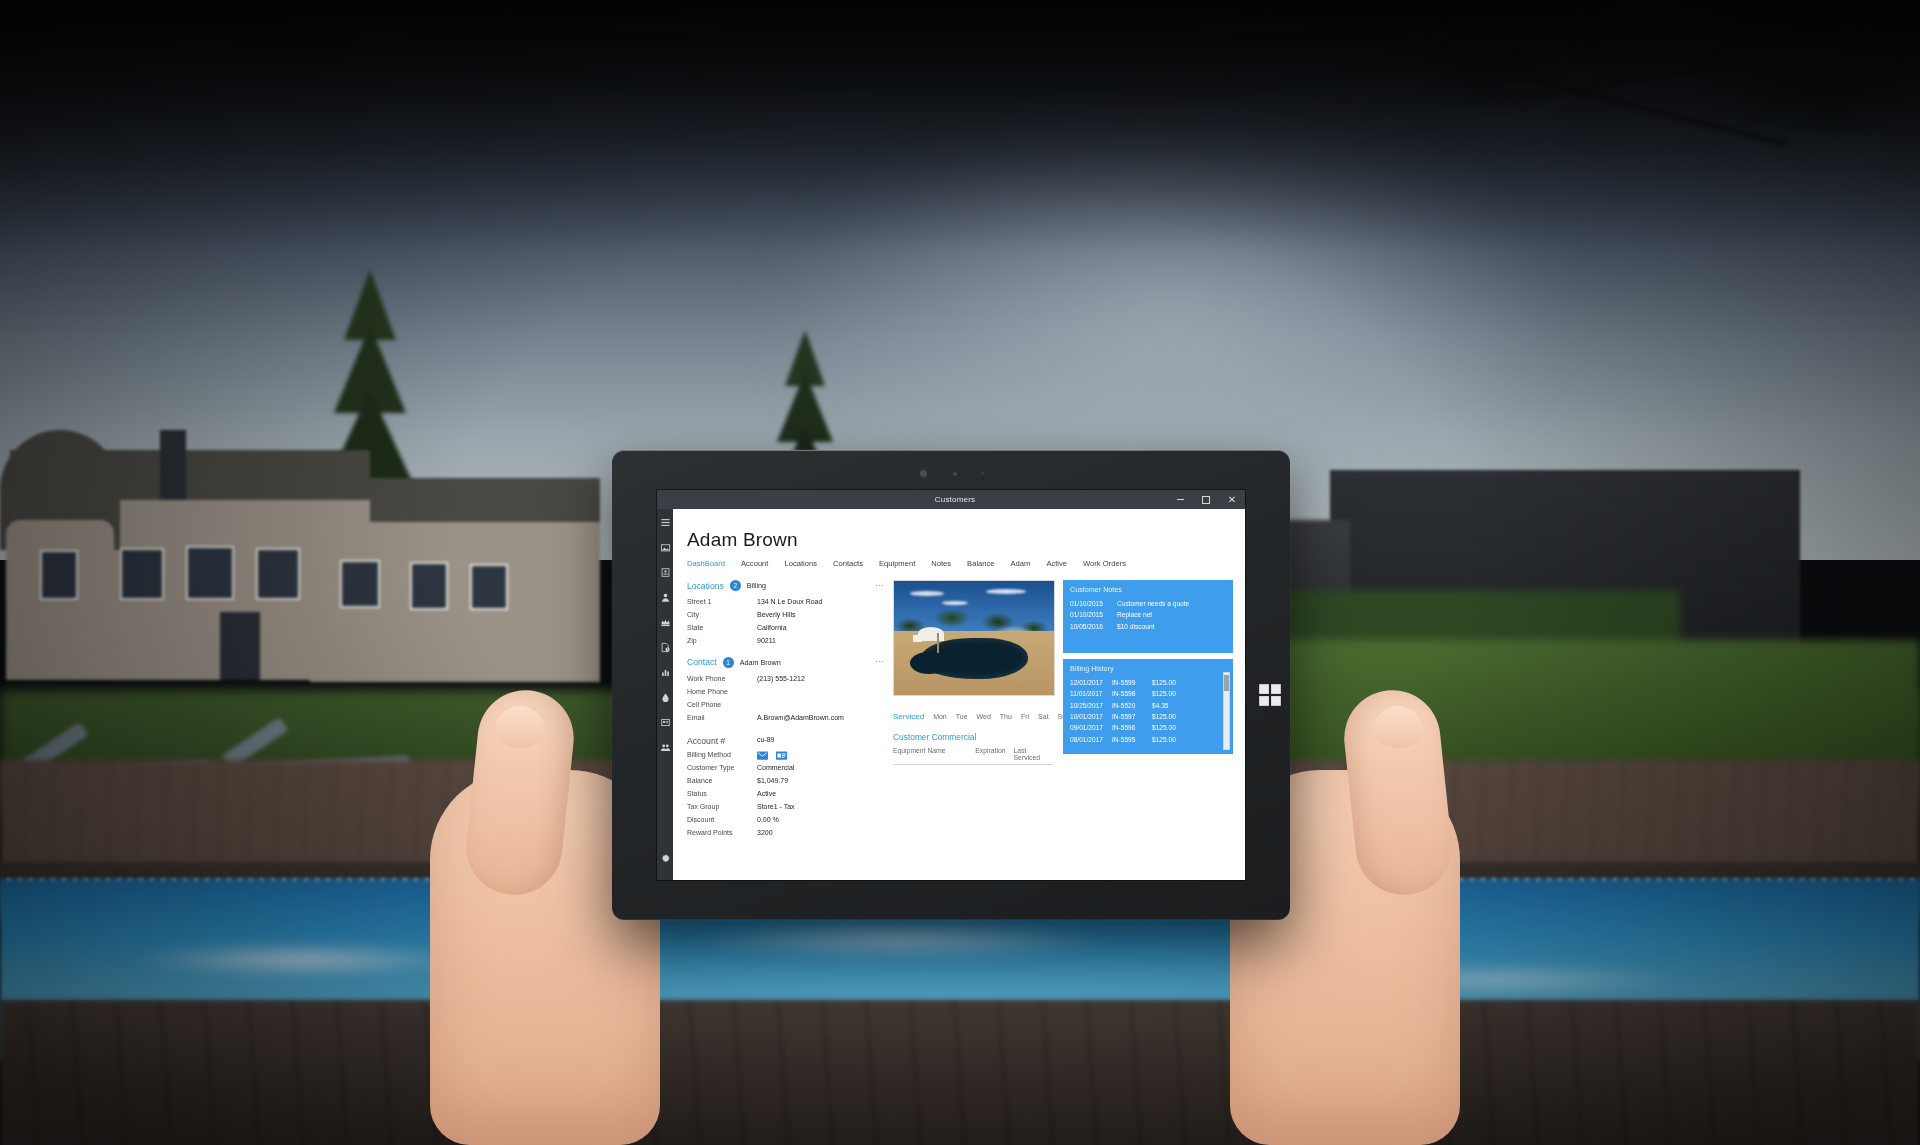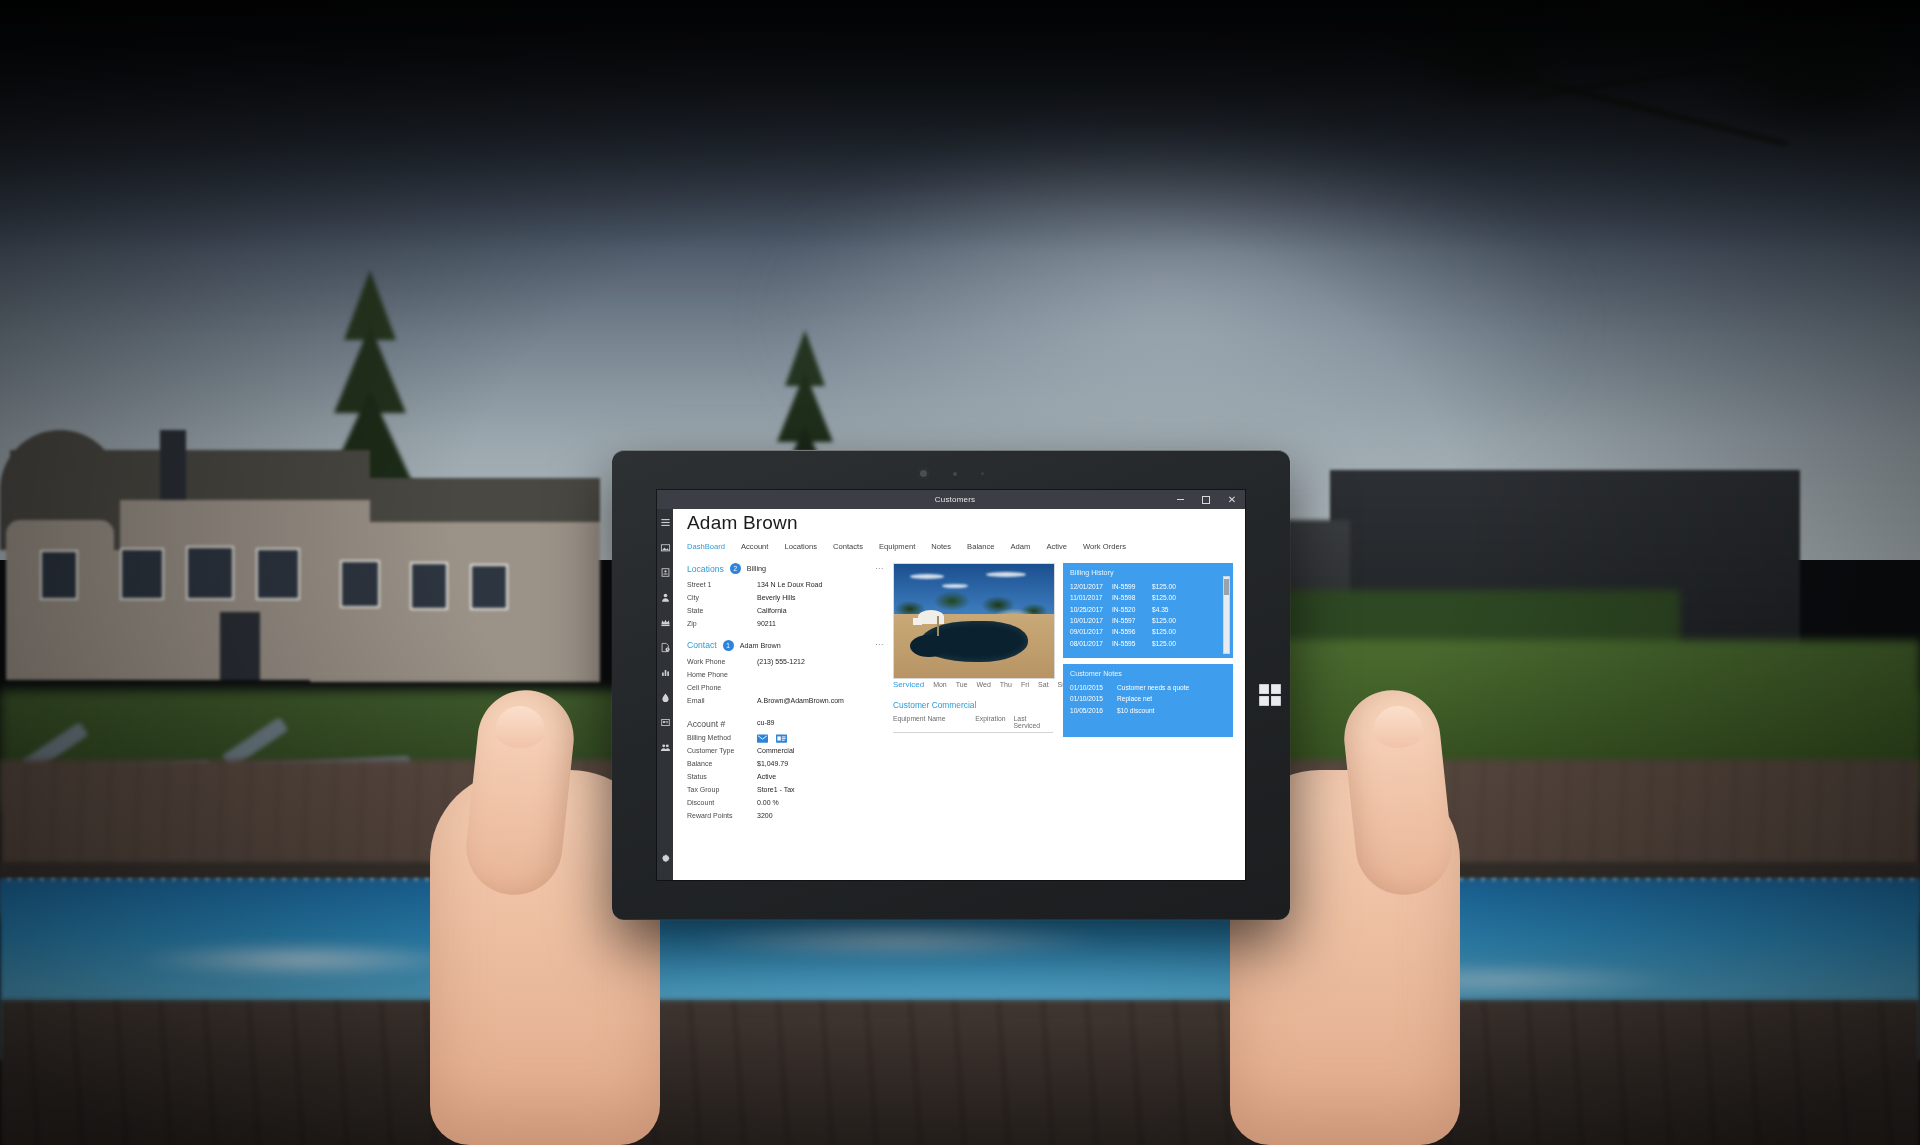--- a/index.html
+++ b/index.html
@@ -191,21 +191,21 @@
   
   .appbody{display:flex;height:371px;background:#fff;}
   .railbar{
     width:22px;background:#2f3236;display:flex;flex-direction:column;align-items:center;
     padding-top:7px;gap:12px;position:relative;
   }
   .rail-ic{width:13px;height:13px;display:flex;align-items:center;justify-content:center;color:#cfd2d6;}
   .rail-ic svg{width:11px;height:11px;display:block;}
   .rail-gear{position:absolute;bottom:14px;left:50%;transform:translateX(-50%);}
 
-  .content{flex:1;padding:4px 12px 0 14px;position:relative;}
+  .content{flex:1;padding:21px 12px 0 14px;position:relative;}
   .page-title{
     font-size:19px;color:#1b1b1b;font-weight:400;letter-spacing:.2px;line-height:1;margin-bottom:10px;
   }
   .tabs{display:flex;gap:16px;font-size:7.6px;color:#3f3f3f;margin-bottom:12px;}
   .tab{white-space:nowrap;}
   .tab.active{color:#2e9bd6;}
 
   .cols{display:flex;gap:10px;}
   .col-left{width:196px;}
   .col-mid{width:160px;}
@@ -246,21 +246,21 @@
                radial-gradient(ellipse 22px 10px at 14px 16px,#b99d6b,rgba(185,157,107,0) 72%);}
   .ph-deck{position:absolute;left:0;bottom:0;width:100%;height:56%;background:linear-gradient(180deg,#c9a977,#b89464);}
   .ph-pool{position:absolute;left:16%;top:50%;width:68%;height:36%;background:#0a2230;
     border-radius:48% 40% 44% 52%/52% 46% 50% 44%;box-shadow:inset 0 0 8px rgba(255,255,255,.12);}
   .ph-pool2{position:absolute;left:10%;top:62%;width:24%;height:20%;background:#0a2230;border-radius:50%;}
   .ph-umb{position:absolute;left:15%;top:40%;width:26px;height:14px;background:#efeee9;
     border-radius:50% 50% 0 0;}
   .ph-umb-s{position:absolute;left:27%;top:46%;width:1.5px;height:20px;background:#9d8a66;}
   .ph-chair{position:absolute;left:12%;top:47%;width:9px;height:7px;background:#f2f0ea;}
 
-  .serviced{display:flex;align-items:center;gap:9px;margin-top:1px;font-size:7px;}
+  .serviced{display:flex;align-items:center;gap:9px;margin-top:16px;font-size:7px;}
   .serviced .lbl{color:#2e9bd6;font-size:8px;}
   .serviced .day{color:#6d6d6d;}
 
   .eq-title{color:#2e9bd6;font-size:8.4px;margin-top:11px;margin-bottom:5px;}
   .eq-head{display:flex;font-size:6.8px;color:#6d6d6d;padding-bottom:3px;border-bottom:1px solid #d4d4d4;}
   .eq-head .c1{width:86px;}
   .eq-head .c2{width:40px;}
 
   
   .tile{background:#3f9ded;color:#fff;margin-bottom:6px;padding:5px 6px 6px 7px;position:relative;}
@@ -626,20 +626,36 @@
             <div class="eq-head">
               <span class="c1">Equipment Name</span>
               <span class="c2">Expiration</span>
               <span>Last Serviced</span>
             </div>
           </div>
 
           <div class="col-right">
 
 
+            <div class="tile tile-cn">
+              <div class="tile-title">Customer Notes</div>
+              <div class="note">
+                  <span class="d">01/10/2015</span>
+                  <span>Customer needs a quote</span>
+                </div>
+              <div class="note">
+                  <span class="d">01/10/2015</span>
+                  <span>Replace net</span>
+                </div>
+              <div class="note">
+                  <span class="d">10/05/2016</span>
+                  <span>$10 discount</span>
+                </div>
+            </div>
+
             <div class="tile tile-bh">
               <div class="tile-title">Billing History</div>
               <div class="bill">
                   <span class="b1">12/01/2017</span>
                   <span class="b2">IN-5599</span>
                   <span class="b3">$125.00</span>
                 </div>
               <div class="bill">
                   <span class="b1">11/01/2017</span>
                   <span class="b2">IN-5598</span>
@@ -663,34 +679,18 @@
               <div class="bill">
                   <span class="b1">08/01/2017</span>
                   <span class="b2">IN-5595</span>
                   <span class="b3">$125.00</span>
                 </div>
               <div class="sbar">
                 <div class="thumbb"></div>
               </div>
             </div>
 
-            <div class="tile tile-cn">
-              <div class="tile-title">Customer Notes</div>
-              <div class="note">
-                  <span class="d">01/10/2015</span>
-                  <span>Customer needs a quote</span>
-                </div>
-              <div class="note">
-                  <span class="d">01/10/2015</span>
-                  <span>Replace net</span>
-                </div>
-              <div class="note">
-                  <span class="d">10/05/2016</span>
-                  <span>$10 discount</span>
-                </div>
-            </div>
-
           </div>
         </div>
       </div>
     </div>
   </div>
 </div>
 
 </body></html>

